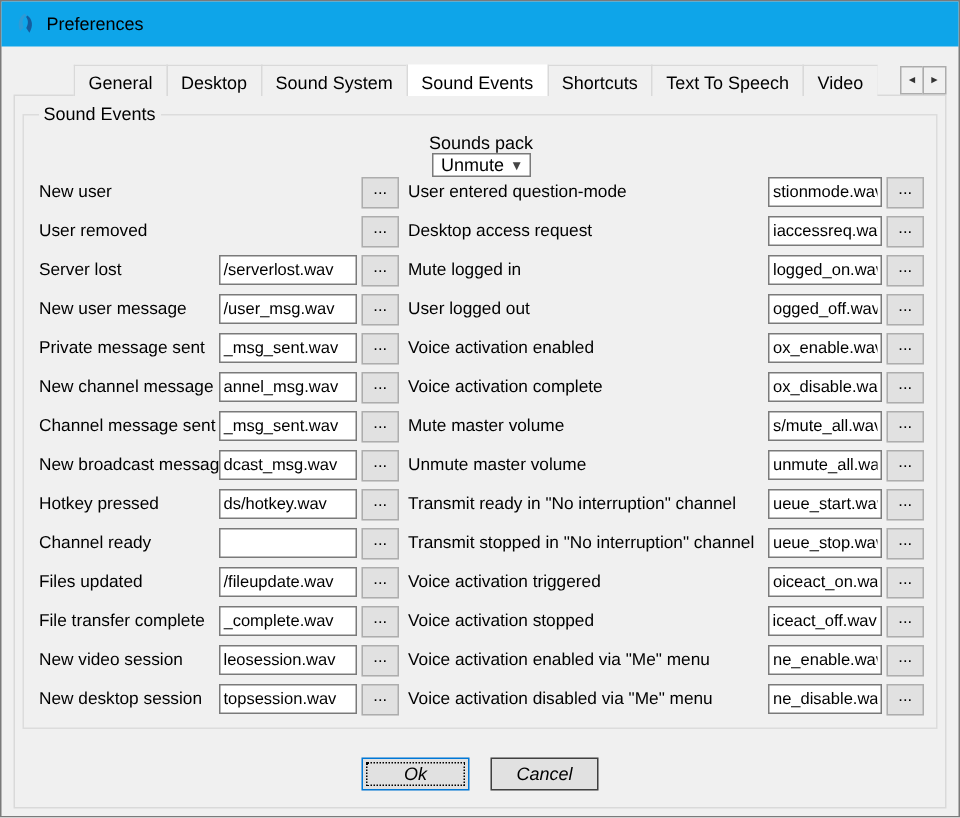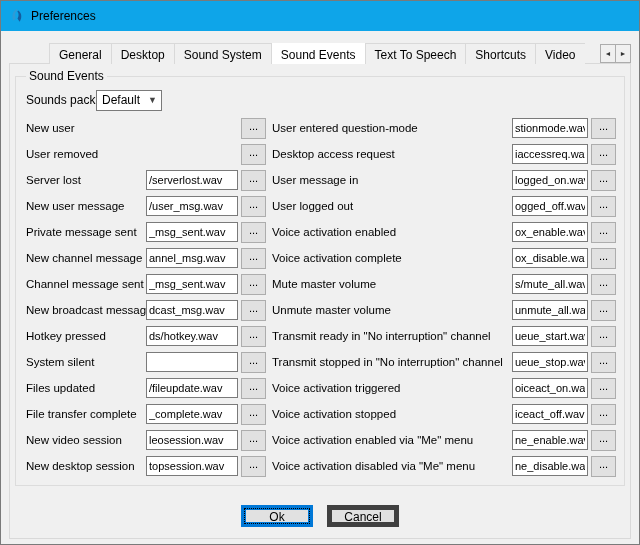--- a/index.html
+++ b/index.html
@@ -18,40 +18,40 @@
   .tab.active{background:#fff;position:relative;z-index:3;margin-top:-2px;padding-top:5px;
        margin-bottom:-1px;border-bottom:1px solid #fff;}
   .tab-scroll{position:absolute;right:0;top:1px;display:flex;}
   .tab-scroll button{width:16px;height:19px;font-size:7px;padding:0;background:#f0f0f0;
        border:1px solid #acacac;color:#333;margin-left:-1px;}
   
   .tabpage{flex:1;border:1px solid #d9d9d9;background:#f0f0f0;margin-top:-1px;
        padding:5px;display:flex;flex-direction:column;position:relative;z-index:1;min-height:0;}
   .groupbox{border:1px solid #dcdcdc;margin:0;padding:2px 8px 6px;flex:none;}
   .groupbox legend{font-size:12px;padding:0 3px;margin-left:2px;}
-  .sounds-row{display:flex;align-items:center;height:24px;margin:3px 0 3px 2px;}
+  .sounds-row{display:flex;align-items:center;height:24px;margin:3px 0 3px 2px;flex-direction:column;}
   .sounds-row .lbl{font-size:12px;width:70px;}
   .combo{width:66px;height:21px;box-sizing:border-box;border:1px solid #7a7a7a;background:#fff;
        display:flex;align-items:center;justify-content:space-between;font-size:12px;
        padding:0 4px 0 5px;cursor:default;}
   .combo .arrow{font-size:9px;color:#444;}
   .columns{display:flex;margin-left:2px;}
   .col{display:flex;flex-direction:column;}
   .col.left{width:240px;flex:none;}
   .col.right{flex:1;margin-left:6px;min-width:0;}
   .field-row{display:flex;align-items:center;height:26px;}
   .field-label{flex:1;font-size:11.5px;white-space:nowrap;overflow:hidden;padding-right:4px;}
   .field-input{flex:none;width:92px;height:20px;box-sizing:border-box;border:1px solid #7a7a7a;
        background:#fff;font-size:11px;padding:0 2px;font-family:"Liberation Sans",sans-serif;}
   .col.right .field-input{width:76px;}
   .browse-btn{flex:none;width:25px;height:21px;margin-left:3px;border:1px solid #adadad;
        background:#e1e1e1;font-size:11px;line-height:8px;padding:0 0 5px;color:#000;}
   
   .footer{margin-top:auto;flex:none;display:flex;justify-content:center;gap:14px;padding:8px 0 6px;}
-  .btn{min-width:72px;height:22px;font-size:12px;background:#e1e1e1;border:5px solid #404040;padding:0 10px;}
+  .btn{min-width:72px;height:22px;font-size:12px;background:#e1e1e1;border:1px solid #404040;padding:0 10px;font-style:italic;}
   .btn.ok{border-color:#0078d7;outline:1px dotted #000;outline-offset:-4px;}
 </style>
 </head>
 <body>
 
 <div class="window">
 
   <div class="titlebar">
     <span style="display:inline-flex;">
       <svg width="16" height="16" viewBox="0 0 16 16" aria-hidden="true">
@@ -63,39 +63,39 @@
   </div>
 
   <div class="dialog-body">
 
     <div class="tabbar">
       <div class="tabs" id="tabs">
           <div class="tab">General</div>
           <div class="tab">Desktop</div>
           <div class="tab">Sound System</div>
           <div class="tab active">Sound Events</div>
+          <div class="tab">Shortcuts</div>
           <div class="tab">Text To Speech</div>
-          <div class="tab">Shortcuts</div>
           <div class="tab">Video</div>
         </div>
       <div class="tab-scroll">
         <button>◄</button>
         <button>►</button>
       </div>
     </div>
 
     <div class="tabpage">
 
       <fieldset class="groupbox">
         <legend>Sound Events</legend>
 
         <div class="sounds-row">
           <span class="lbl">Sounds pack</span>
           <div class="combo">
-            <span>Default</span>
+            <span>Unmute</span>
             <span class="arrow">▼</span>
           </div>
         </div>
 
         <div class="columns">
           <div class="col left" id="left-col">
               <div class="field-row">
                 <span class="field-label">New user</span>
                 <button class="browse-btn">...</button>
               </div>
@@ -132,21 +132,21 @@
                 <span class="field-label">New broadcast message</span>
                 <input type="text" class="field-input" value="dcast_msg.wav" style="">
                 <button class="browse-btn">...</button>
               </div>
               <div class="field-row">
                 <span class="field-label">Hotkey pressed</span>
                 <input type="text" class="field-input" value="ds/hotkey.wav" style="">
                 <button class="browse-btn">...</button>
               </div>
               <div class="field-row">
-                <span class="field-label">System silent</span>
+                <span class="field-label">Channel ready</span>
                 <input type="text" class="field-input" value="" style="">
                 <button class="browse-btn">...</button>
               </div>
               <div class="field-row">
                 <span class="field-label">Files updated</span>
                 <input type="text" class="field-input" value="/fileupdate.wav" style="">
                 <button class="browse-btn">...</button>
               </div>
               <div class="field-row">
                 <span class="field-label">File transfer complete</span>
@@ -169,21 +169,21 @@
                 <span class="field-label">User entered question-mode</span>
                 <input type="text" class="field-input" value="stionmode.wav" style="">
                 <button class="browse-btn">...</button>
               </div>
               <div class="field-row">
                 <span class="field-label">Desktop access request</span>
                 <input type="text" class="field-input" value="iaccessreq.wav" style="">
                 <button class="browse-btn">...</button>
               </div>
               <div class="field-row">
-                <span class="field-label">User message in</span>
+                <span class="field-label">Mute logged in</span>
                 <input type="text" class="field-input" value="logged_on.wav" style="">
                 <button class="browse-btn">...</button>
               </div>
               <div class="field-row">
                 <span class="field-label">User logged out</span>
                 <input type="text" class="field-input" value="ogged_off.wav" style="">
                 <button class="browse-btn">...</button>
               </div>
               <div class="field-row">
                 <span class="field-label">Voice activation enabled</span>

